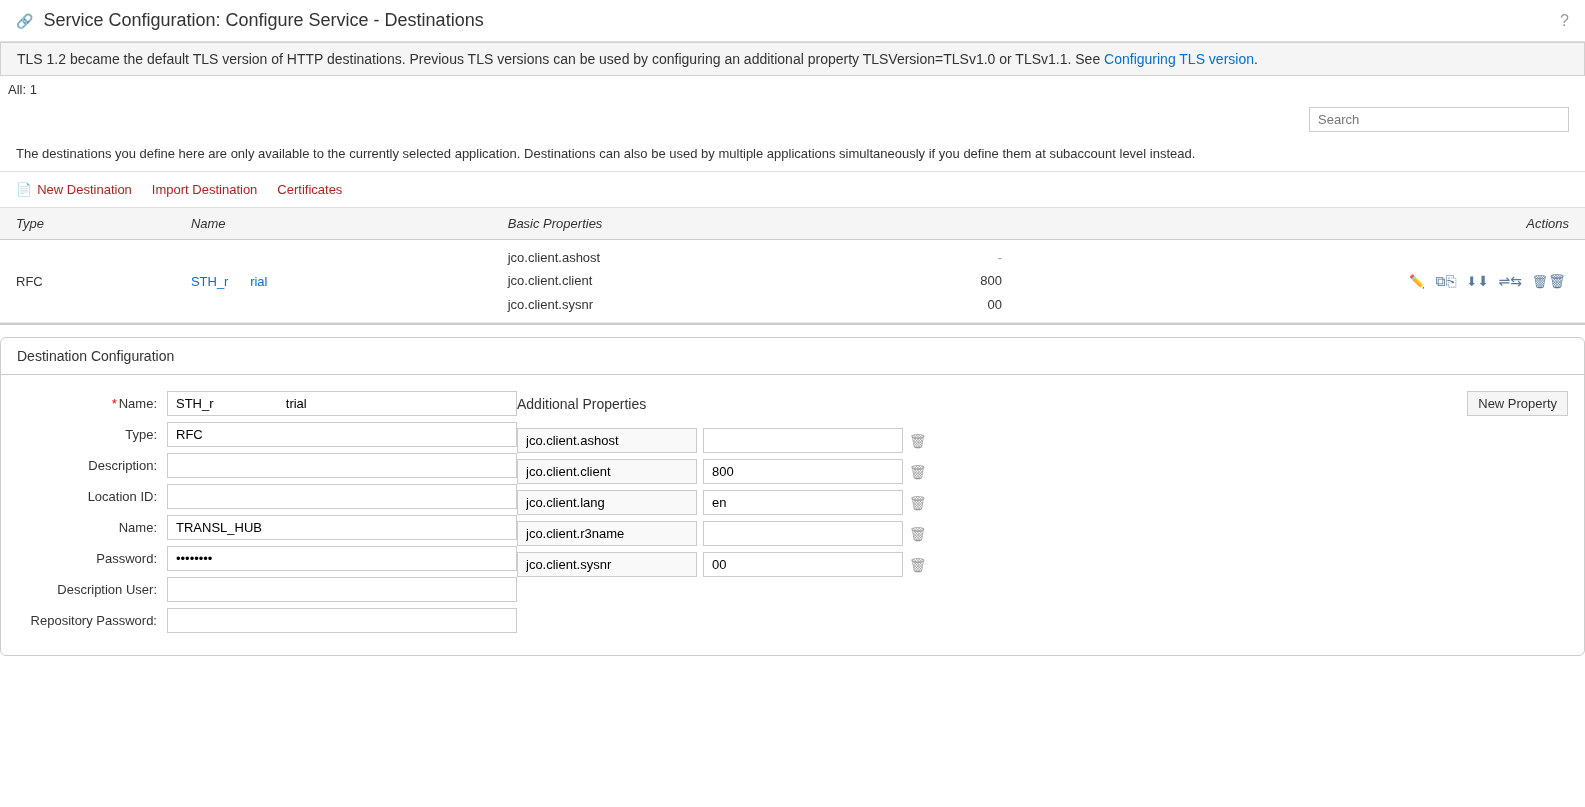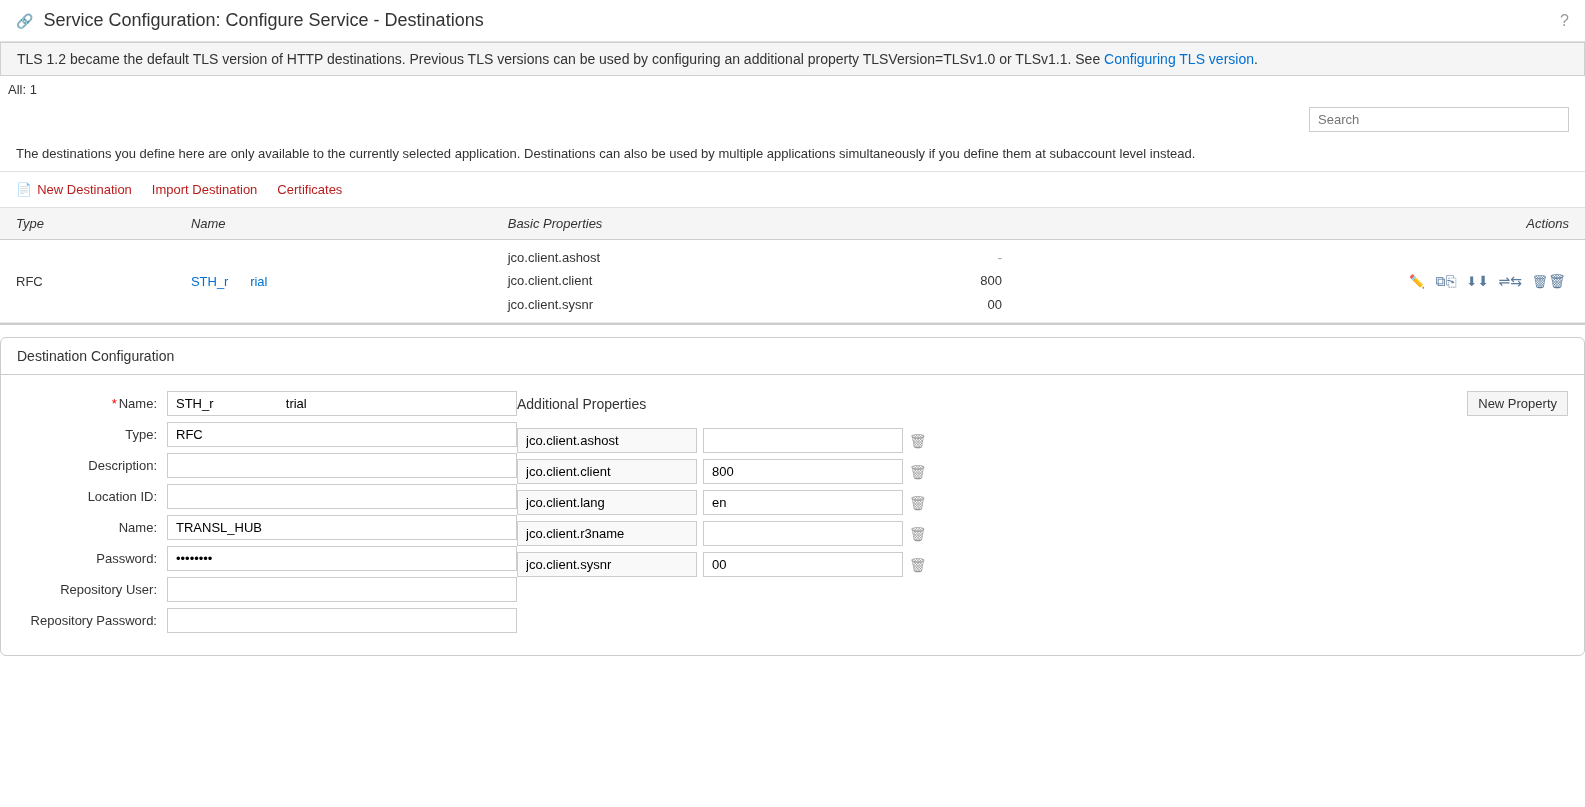--- a/index.html
+++ b/index.html
@@ -235,21 +235,21 @@
       </div>
       <div class="form-row">
         <label class="form-label">Name:</label>
         <input class="form-input" type="text" value="TRANSL_HUB" style="">
       </div>
       <div class="form-row">
         <label class="form-label">Password:</label>
         <input class="form-input" type="password" value="password" style="">
       </div>
       <div class="form-row">
-        <label class="form-label">Repository User:</label>
+        <label class="form-label">Description User:</label>
         <input class="form-input" type="text" value="" style="">
       </div>
       <div class="form-row">
         <label class="form-label">Repository Password:</label>
         <input class="form-input" type="password" value="" style="">
       </div>
     </div>
 
     <div class="additional-section">
       <div class="additional-header">

